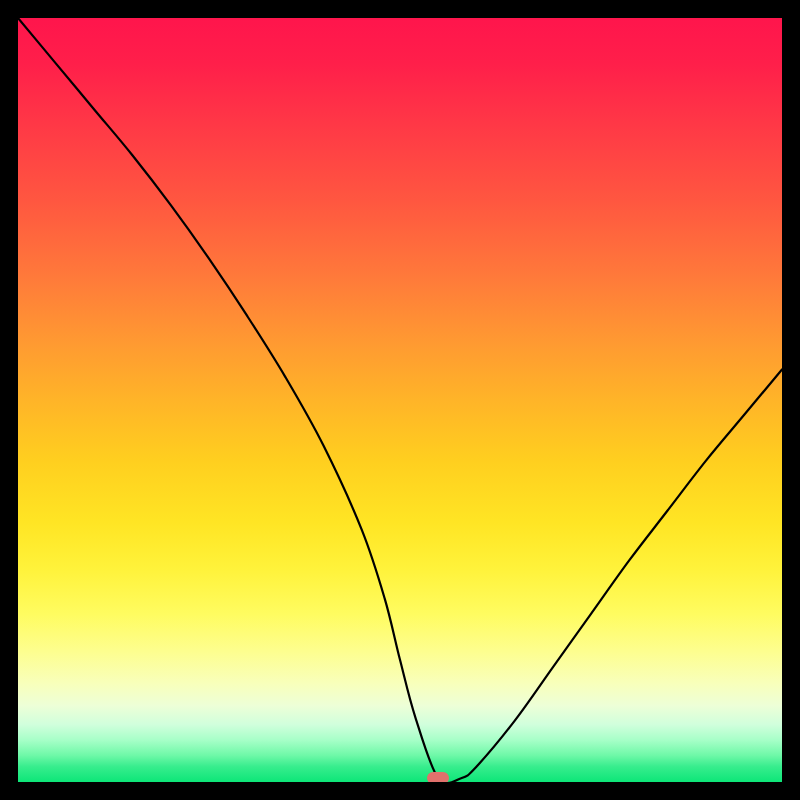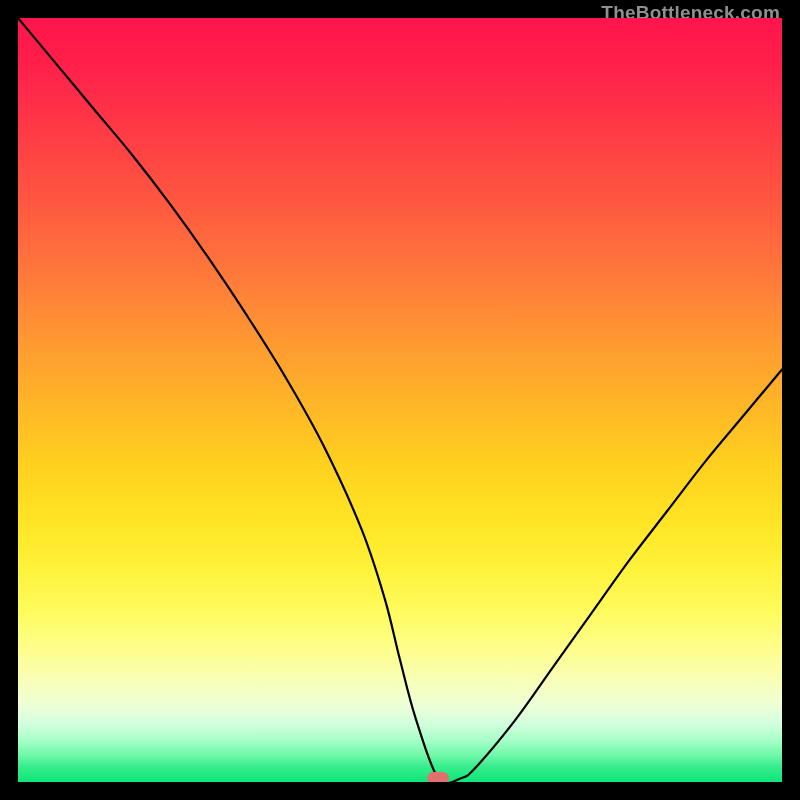--- a/index.html
+++ b/index.html
@@ -70,21 +70,20 @@
     font-size: 19px;
     font-weight: 600;
     color: #8f8f8f;
     letter-spacing: 0.2px;
   }
 </style>
 </head>
 <body>
 
 <div class="frame">
-  <div class="watermark">TheBottleneck.com</div>
 
   <div class="plot">
     <div class="gradient-bg"></div>
 
     <svg class="curve" viewBox="0 0 764 764" preserveAspectRatio="none">
       <path id="curve-path" fill="none" stroke="#000" stroke-width="2.2" stroke-linecap="round" stroke-linejoin="round" d="M 0.00 0.00 C 6.37 7.64, 25.47 30.56, 38.20 45.84 C 50.93 61.12, 63.67 76.40, 76.40 91.68 C 89.13 106.96, 101.87 121.60, 114.60 137.52 C 127.33 153.44, 140.07 169.99, 152.80 187.18 C 165.53 204.37, 178.27 222.20, 191.00 240.66 C 203.73 259.12, 216.47 278.22, 229.20 297.96 C 241.93 317.70, 254.67 337.43, 267.40 359.08 C 280.13 380.73, 292.87 402.37, 305.60 427.84 C 318.33 453.31, 333.61 486.41, 343.80 511.88 C 353.99 537.35, 360.35 558.99, 366.72 580.64 C 373.09 602.29, 376.91 622.02, 382.00 641.76 C 387.09 661.50, 390.91 679.32, 397.28 699.06 C 403.65 718.80, 412.56 749.99, 420.20 760.18 C 427.84 770.37, 436.75 762.09, 443.12 760.18 C 449.49 758.27, 449.49 758.27, 458.40 748.72 C 467.31 739.17, 483.87 719.43, 496.60 702.88 C 509.33 686.33, 522.07 667.23, 534.80 649.40 C 547.53 631.57, 560.27 613.75, 573.00 595.92 C 585.73 578.09, 598.47 559.63, 611.20 542.44 C 623.93 525.25, 636.67 509.33, 649.40 492.78 C 662.13 476.23, 674.87 459.04, 687.60 443.12 C 700.33 427.20, 713.07 412.56, 725.80 397.28 C 738.53 382.00, 757.63 359.08, 764.00 351.44"></path>
     </svg>
 
     <div class="marker" id="marker" style="left: 420.2px; top: 760.18px;"></div>
   </div>

